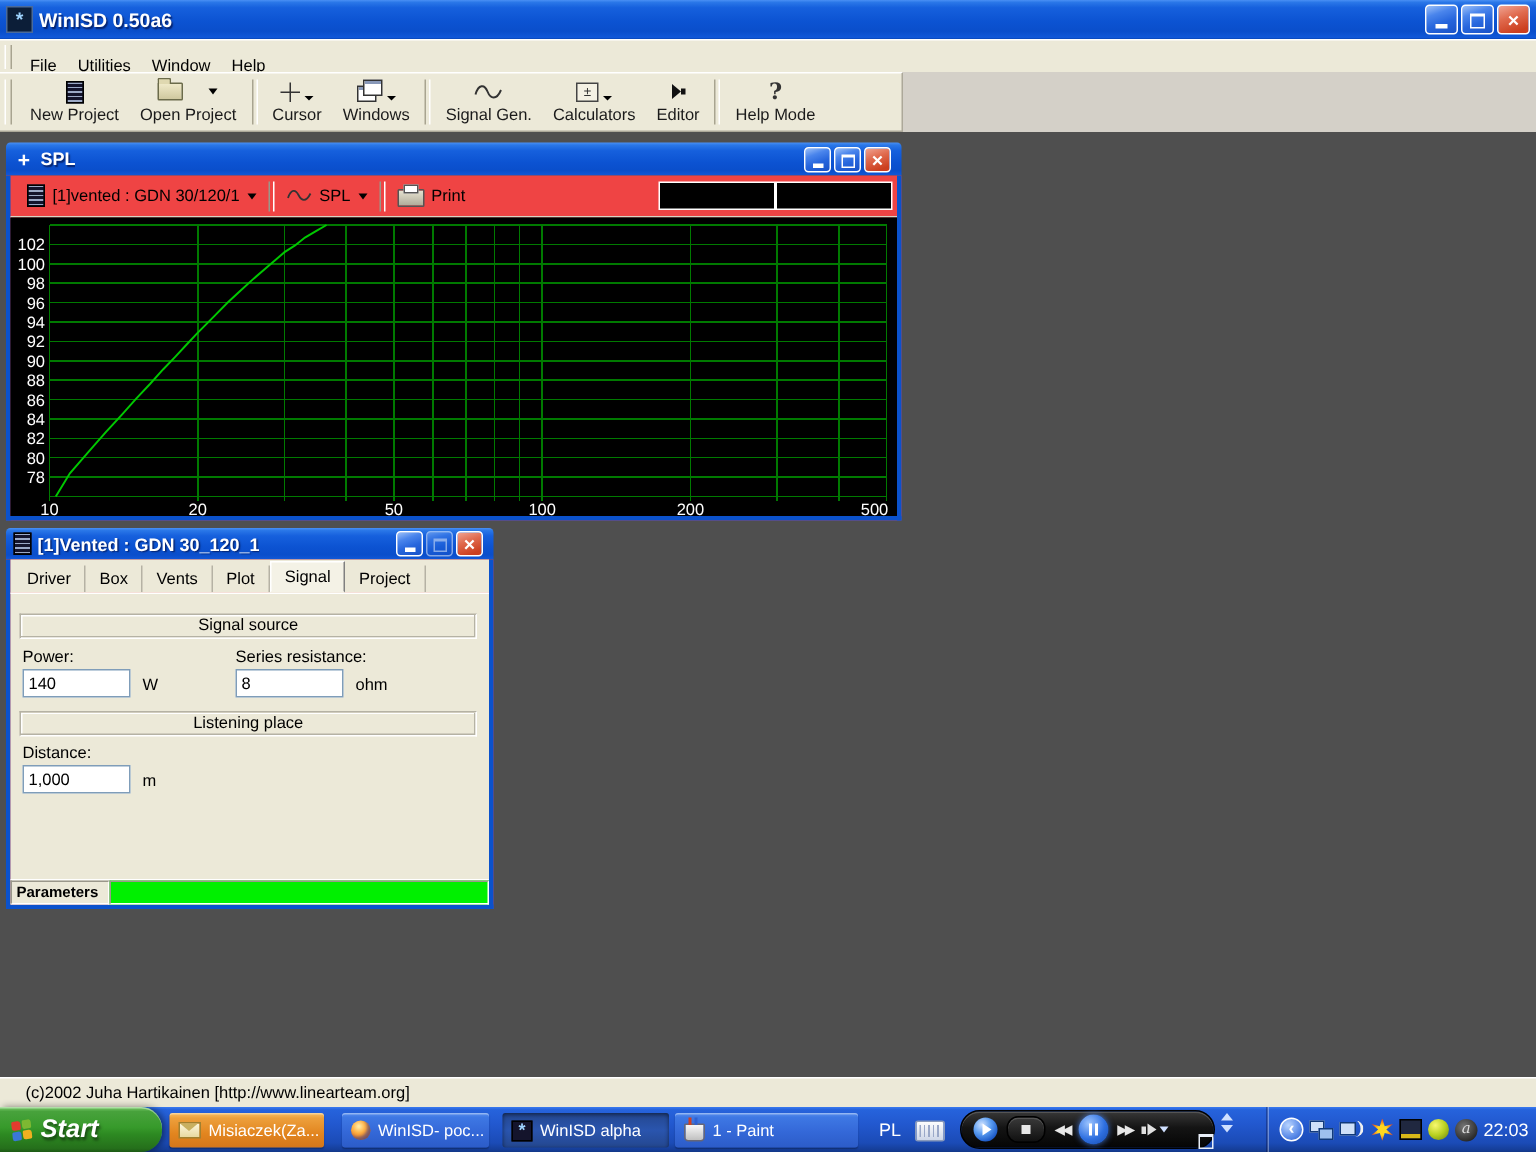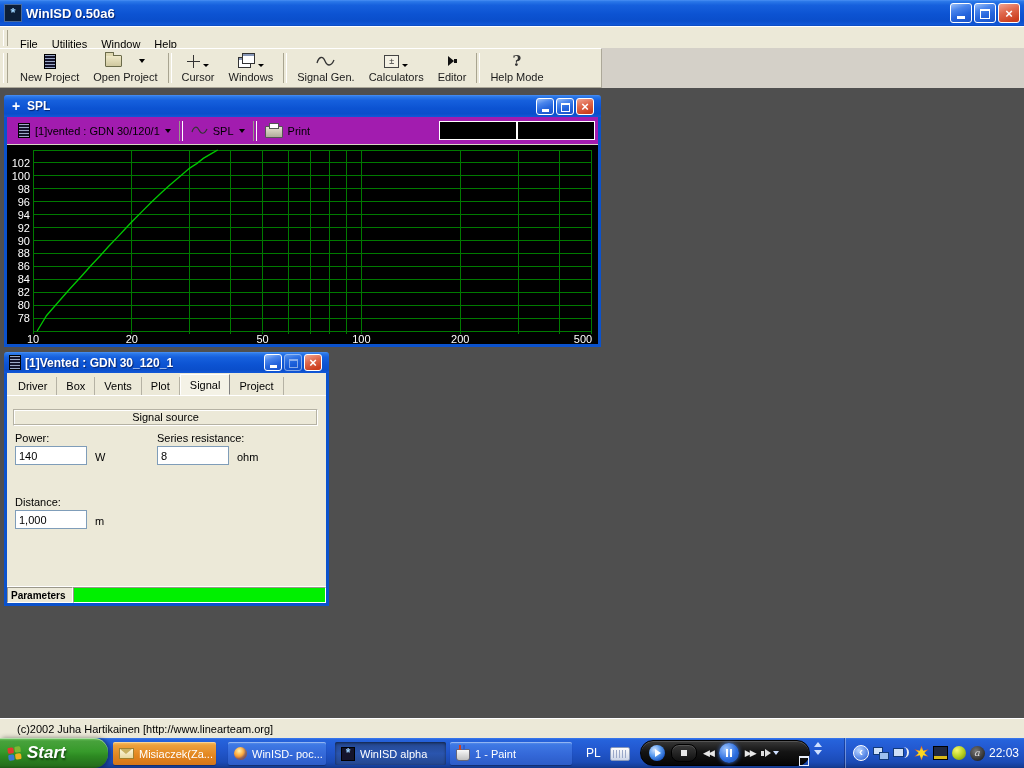--- a/index.html
+++ b/index.html
@@ -68,21 +68,21 @@
     border-radius:1px;background:linear-gradient(#e6e2d0,#b0ac9a);}
   .icon-printer::before{content:"";position:absolute;left:3px;top:-4px;width:8px;height:4px;background:#fff;border:1px solid #555;}
   .icon-sine{display:inline-block;}
   
   .mdi{position:absolute;left:0;top:88px;width:1024px;height:630px;background:#4f4f4f;}
   .child{position:absolute;}
   .lunatitle{height:22px;border-radius:3px 3px 0 0;display:flex;align-items:center;padding:0 3px 0 5px;box-sizing:border-box;
     background:linear-gradient(180deg,#4a90f4 0%,#2a77e8 8%,#1660dd 25%,#0c53d2 60%,#0a4ecb 85%,#1158d8 100%);}
   .child-title{color:#fff;font-weight:bold;font-size:12px;text-shadow:1px 1px 1px rgba(0,0,40,.6);margin-left:4px;
     white-space:nowrap;overflow:hidden;}
-  .child-body{border:3px solid #0b52cc;border-top:none;background:#a21caf;}
+  .child-body{border:3px solid #0b52cc;border-top:none;background:#ef4444;}
   .spl-ico{width:14px;height:14px;display:flex;align-items:center;justify-content:center;color:#fff;font-weight:bold;font-size:14px;}
   
   .spl-toolbar{position:relative;height:28px;display:flex;align-items:center;padding-left:4px;border-bottom:1px solid #d8d4c4;box-sizing:border-box;}
   .combo{display:flex;align-items:center;gap:5px;padding:0 7px;height:22px;white-space:nowrap;color:#000;}
   .vsep{width:2px;height:20px;border-left:1px solid #9a978a;border-right:1px solid #fff;margin:0 1px;}
   .readouts{position:absolute;right:3px;top:4px;display:flex;gap:2px;background:#fff;padding:1px;}
   .readout{width:76px;height:17px;background:#000;display:block;}
   .chart{height:199px;background:#000;position:relative;}
   .chart svg{font-family:"Liberation Sans",sans-serif;display:block;}
   
@@ -399,20 +399,21 @@
           <span class="tab">Project</span>
         </div>
         <div class="proj-content">
           <div class="group-hdr" style="top:13px">Signal source</div>
           <span class="fld-label" style="left:8px;top:36px">Power:</span>
           <input class="fld-input" style="left: 8px; top: 50px;" readonly="" value="140">
           <span class="fld-unit" style="left:88px;top:55px">W</span>
           <span class="fld-label" style="left:150px;top:36px">Series resistance:</span>
           <input class="fld-input" style="left: 150px; top: 50px;" readonly="" value="8">
           <span class="fld-unit" style="left:230px;top:55px">ohm</span>
+          <div class="group-hdr" style="top:78px">Listening place</div>
           <span class="fld-label" style="left:8px;top:100px">Distance:</span>
           <input class="fld-input" style="left: 8px; top: 114px;" readonly="" value="1,000">
           <span class="fld-unit" style="left:88px;top:119px">m</span>
         </div>
         <div class="proj-status">
           <span class="proj-status-label">Parameters</span>
           <span class="proj-progress"></span>
         </div>
       </div>
     </div>

